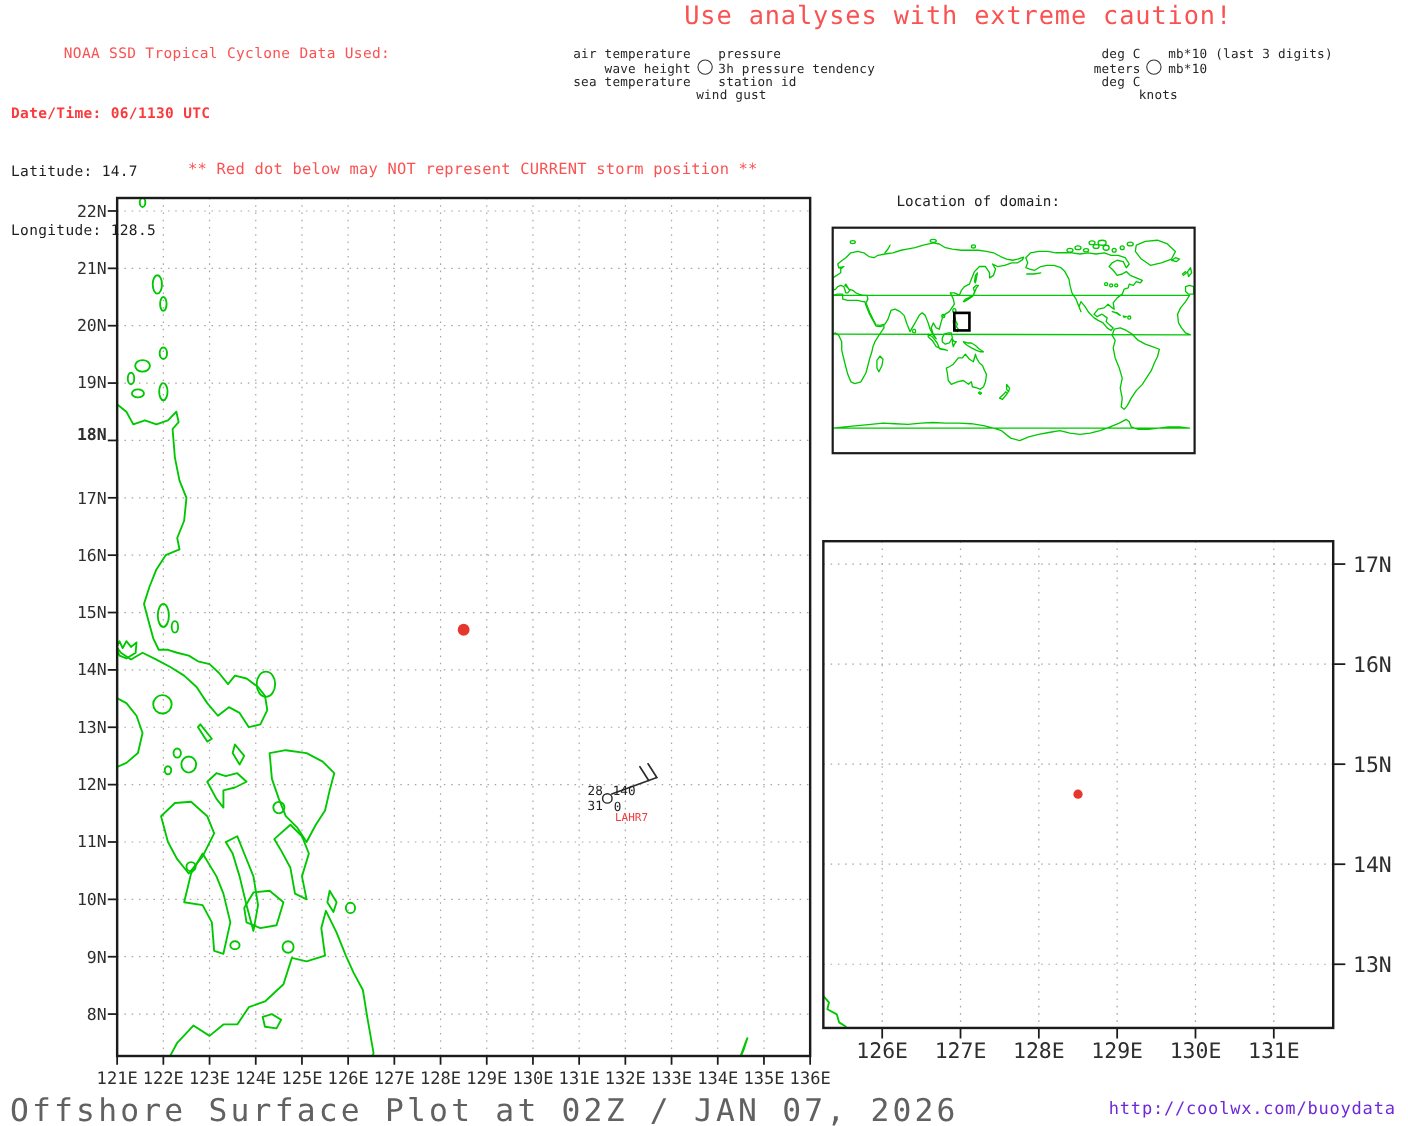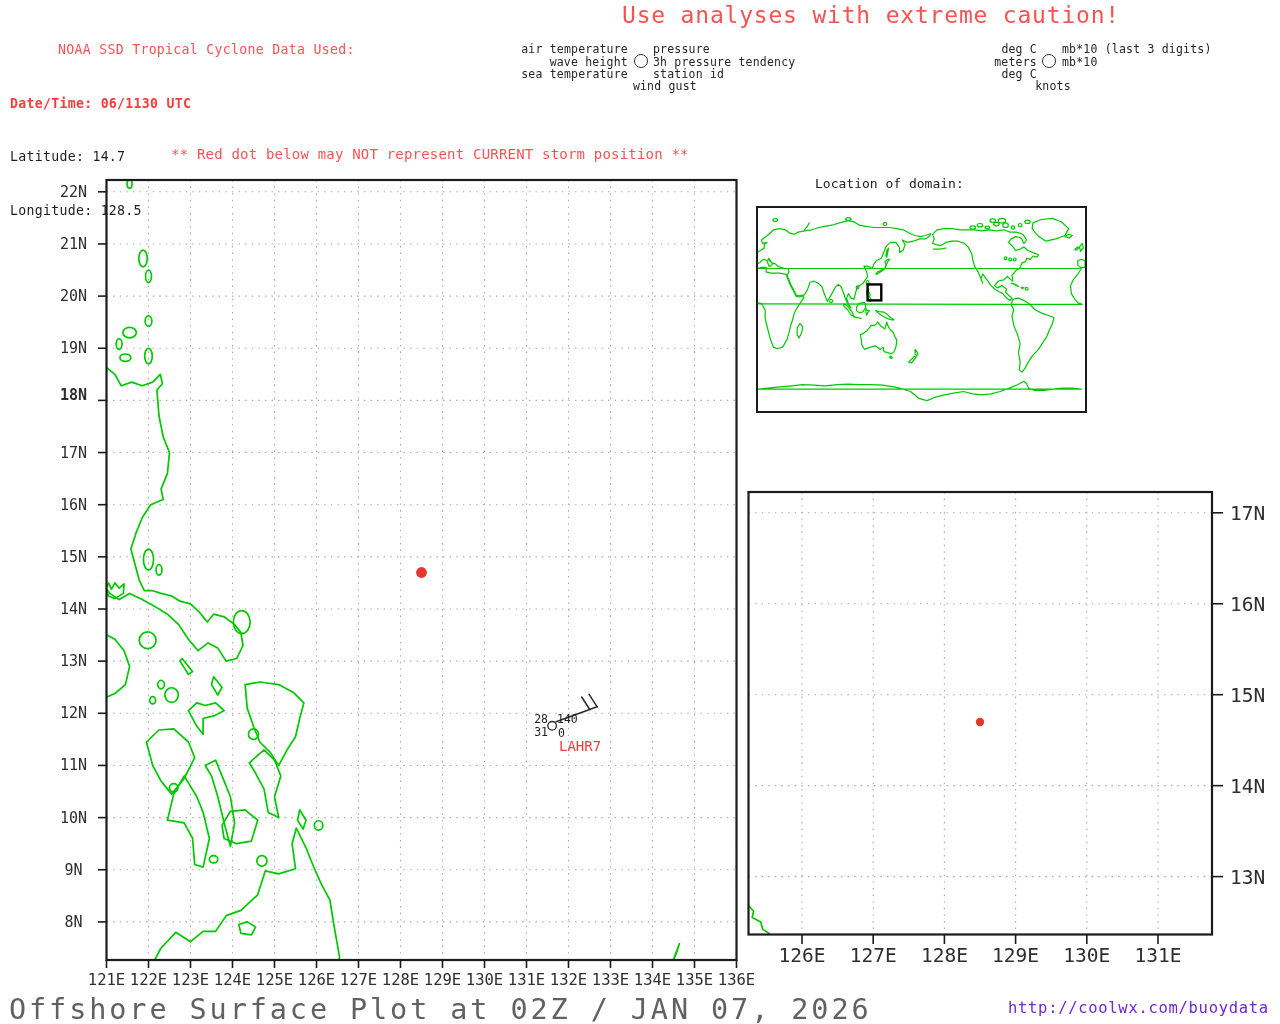--- a/index.html
+++ b/index.html
@@ -16,26 +16,26 @@
   
   .leg{font-size:11.5px;color:#262626;letter-spacing:.2px;}
   .leg-right-align{text-align:right;}
   .leg-circle{position:absolute;border:1.5px solid #333;border-radius:50%;width:12px;height:12px;background:#fff;}
   
   .warning{left:171px;top:146px;font-size:14px;color:#fa5252;letter-spacing:.2px;}
   
   .domtitle{left:815px;top:176px;font-size:13px;color:#222;}
   
   .xtick{font-size:15.5px;color:#2e2e2e;text-align:center;}
-  .ytick{font-size:15px;color:#2e2e2e;text-align:center;}
+  .ytick{font-size:15px;color:#2e2e2e;text-align:right;}
   .zxtick{font-size:19.5px;color:#2e2e2e;text-align:center;}
   .zytick{font-size:19.5px;color:#2e2e2e;text-align:left;}
   
   .stn{font-size:11.5px;color:#222;}
-  .stn-id{font-size:14px;color:#f23c3c;}
+  .stn-id{font-size:10px;color:#f23c3c;}
   
   .ftitle{left:9px;top:993px;font-size:28.5px;letter-spacing:2.9px;color:#616161;}
   .furl{left:1008px;top:999px;font-size:15.5px;letter-spacing:.7px;color:#6d28d9;}
 </style>
 </head>
 <body>
 
 <div class="stage">
 
   <svg id="plot-svg" width="1280" height="1024" viewBox="0 0 1280 1024">

